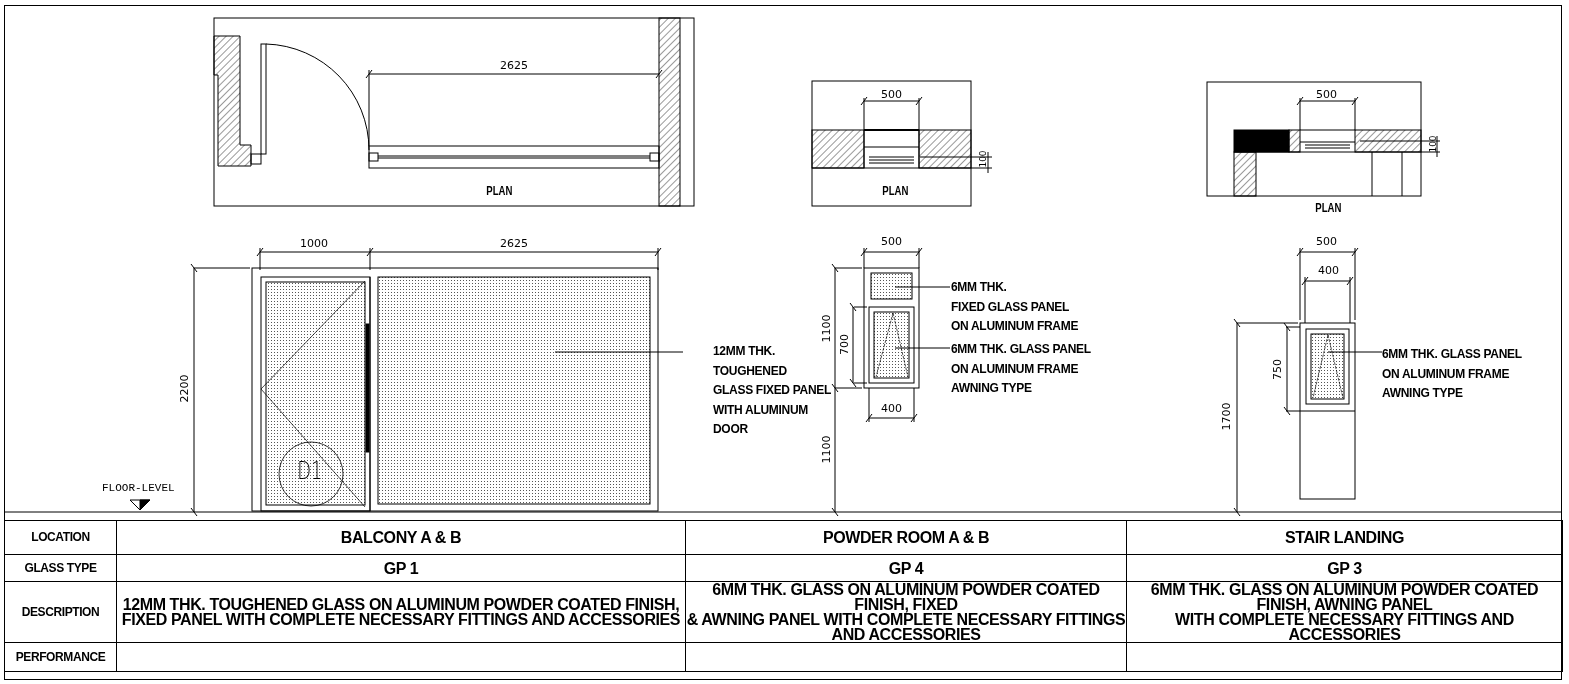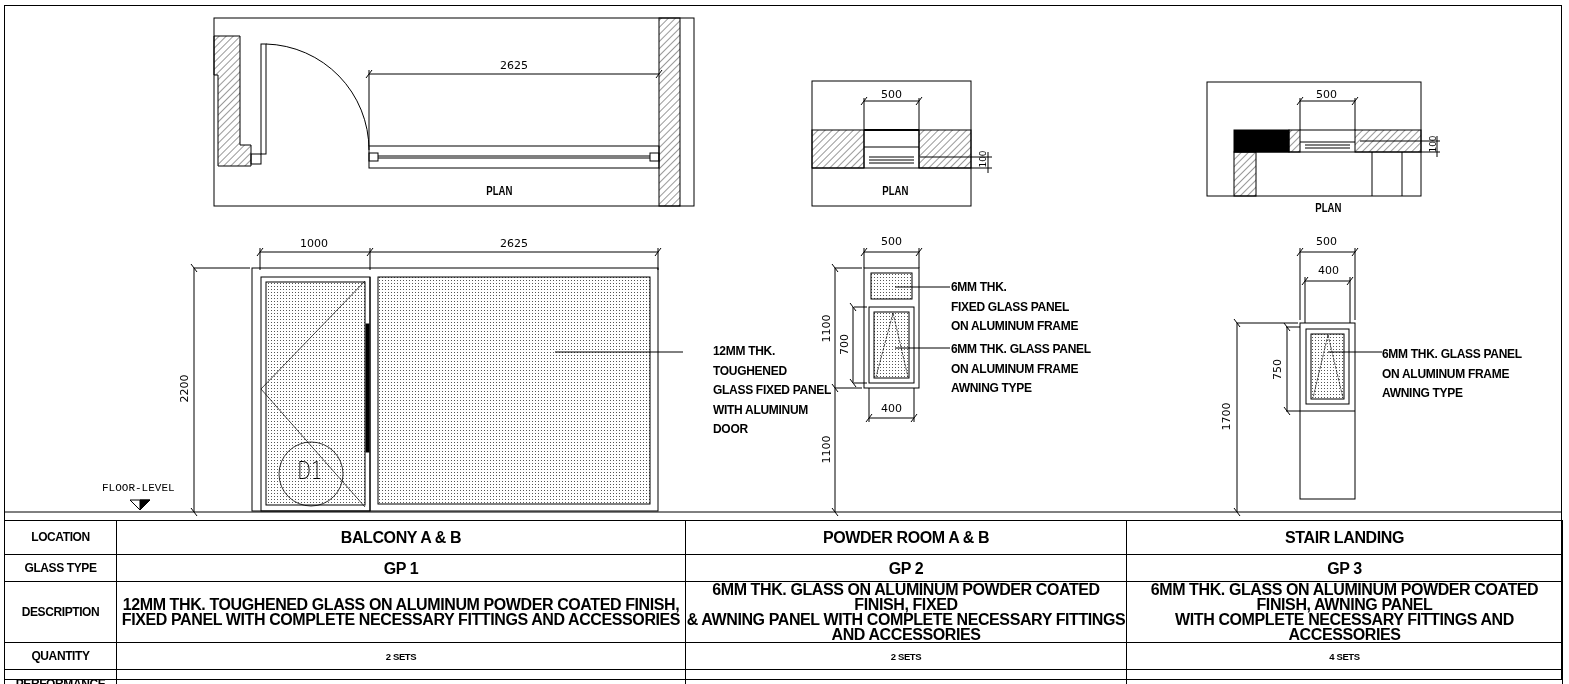--- a/index.html
+++ b/index.html
@@ -245,44 +245,38 @@
   <tbody>
       <tr class="r1">
     <td class="h">LOCATION</td>
     <td>BALCONY A &amp; B</td>
     <td>POWDER ROOM A &amp; B</td>
     <td>STAIR LANDING</td>
   </tr>
   <tr class="r2">
     <td class="h">GLASS TYPE</td>
     <td>GP 1</td>
-    <td>GP 2</td>
+    <td>GP 4</td>
     <td>GP 3</td>
   </tr>
   <tr class="r3">
     <td class="h">DESCRIPTION</td>
     <td>
       <div>12MM THK. TOUGHENED GLASS ON ALUMINUM POWDER COATED FINISH,</div>
       <div>FIXED PANEL WITH COMPLETE NECESSARY FITTINGS  AND ACCESSORIES</div>
     </td>
     <td>
       <div>6MM THK. GLASS ON ALUMINUM POWDER COATED FINISH, FIXED</div>
       <div>&amp; AWNING PANEL WITH COMPLETE NECESSARY FITTINGS  AND ACCESSORIES</div>
     </td>
     <td>
       <div>6MM THK. GLASS ON ALUMINUM POWDER COATED FINISH, AWNING PANEL</div>
       <div>WITH COMPLETE NECESSARY FITTINGS  AND ACCESSORIES</div>
     </td>
   </tr>
-  <tr class="r4">
-    <td class="h">QUANTITY</td>
-    <td class="small">2 SETS</td>
-    <td class="small">2 SETS</td>
-    <td class="small">4 SETS</td>
-  </tr>
   <tr class="r5">
     <td class="h">PERFORMANCE</td>
     <td></td>
     <td></td>
     <td></td>
   </tr>
 </tbody>
   </table>
 
 </body></html>

